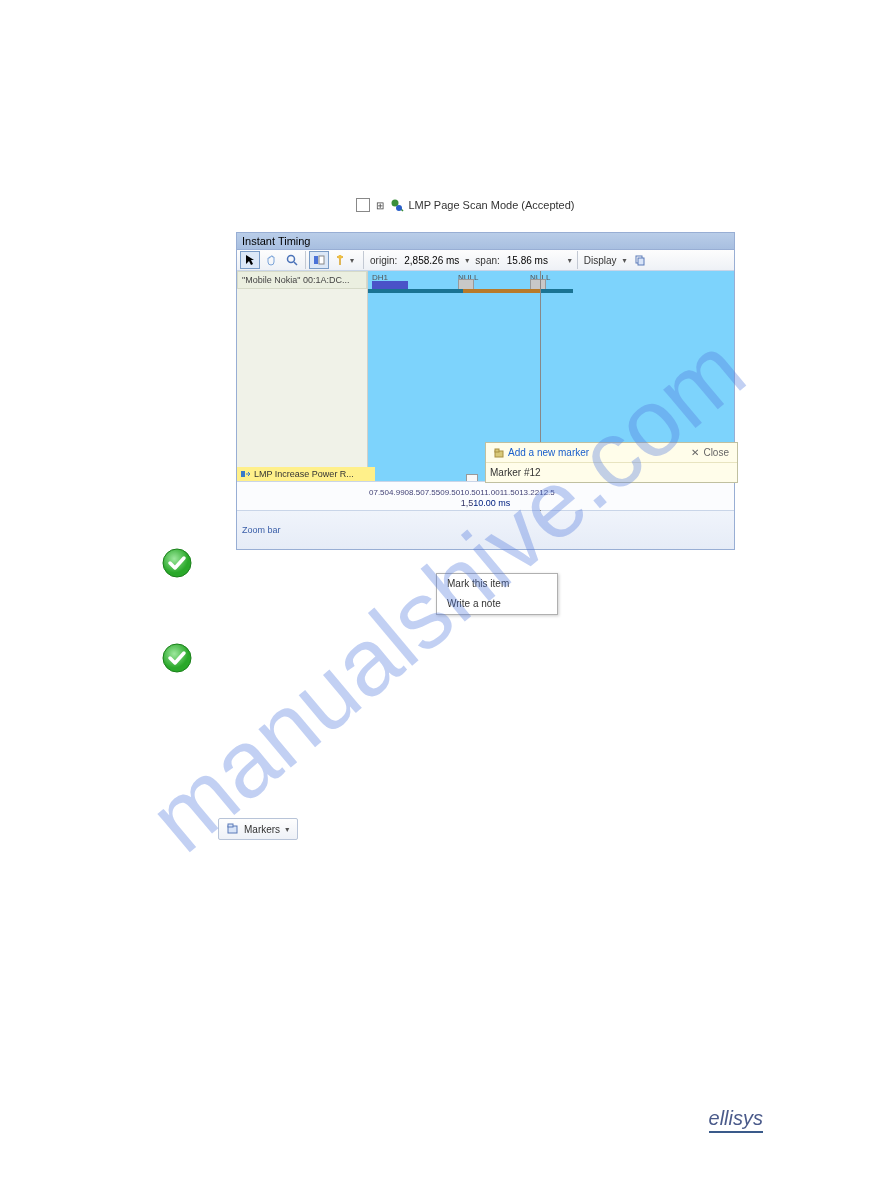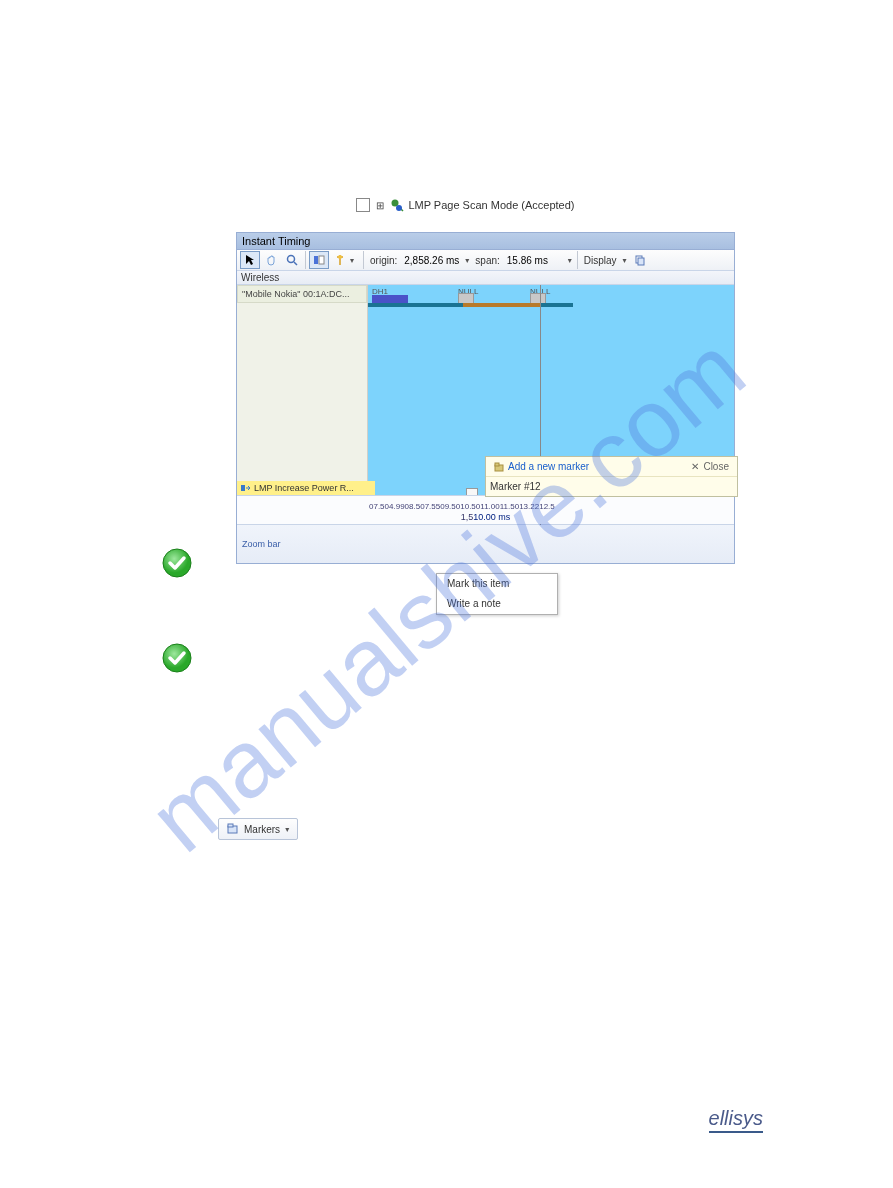--- a/index.html
+++ b/index.html
@@ -114,21 +114,20 @@
       <span class="sep"></span>
       <span class="lbl">Display</span>
       <span class="drop">▾</span>
       <span class="tbtn">
           <svg viewBox="0 0 12 12">
             <rect x="2" y="2" width="6" height="7" fill="#fff" stroke="#5a7ab8"></rect>
             <rect x="4" y="4" width="6" height="7" fill="#d8e4f8" stroke="#5a7ab8"></rect>
           </svg>
         </span>
     </div>
-    <div class="wireless-hdr">Wireless</div>
     <div class="main-area">
       <div class="left-col">
         <div class="item">"Mobile Nokia" 00:1A:DC...</div>
       </div>
       <div class="chart-area">
         <div class="block" style="left:4px;width:40px">
           <span class="lbl2">DH1</span>
           <span class="bar" style="left:0;width:36px;background:#4a52c8"></span>
         </div>
         <div class="block" style="left:90px;width:20px">

